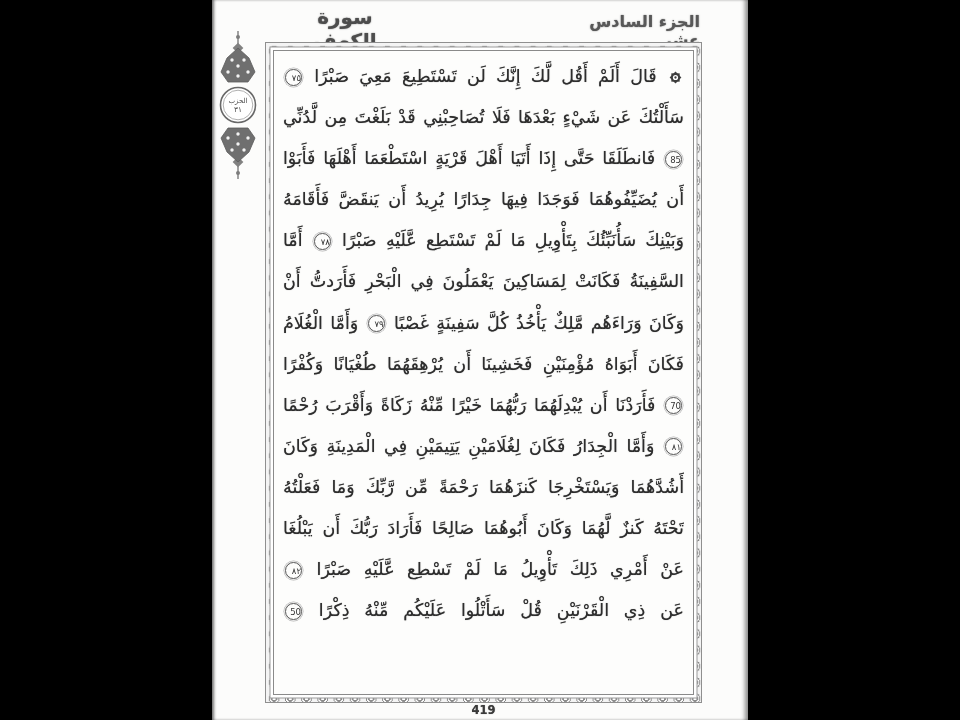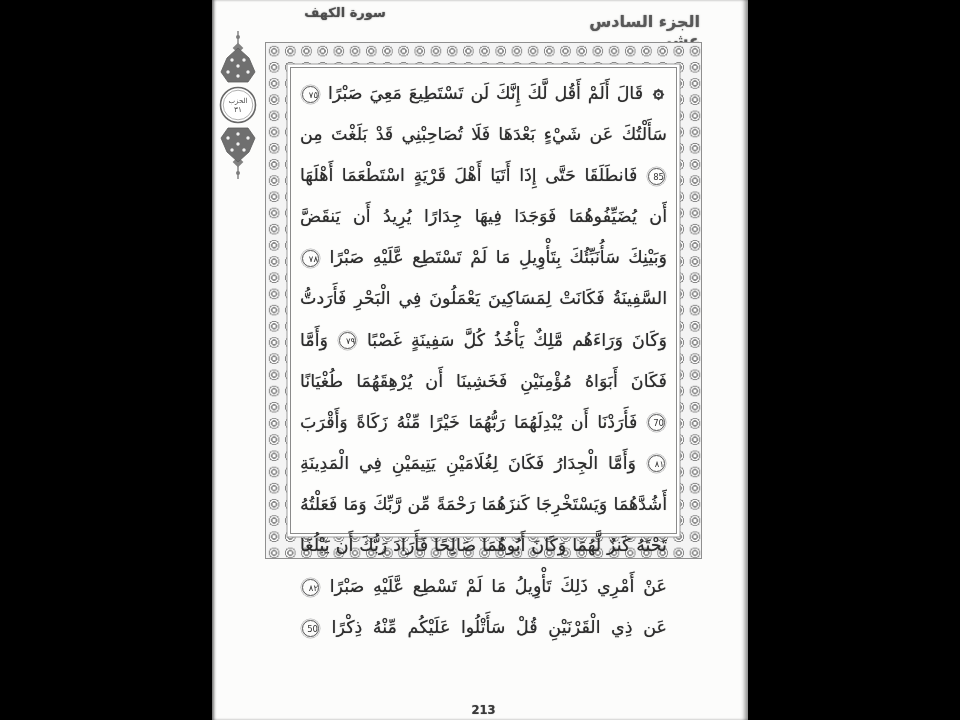--- a/index.html
+++ b/index.html
@@ -11,36 +11,36 @@
   .page {
     position:absolute; left:212px; top:0; width:536px; height:720px;
     background:#fcfcfb;
     box-shadow: inset 3px 0 3px -1px rgba(0,0,0,.55),
                 inset -5px 0 4px -2px rgba(0,0,0,.45);
   }
 
   
   .surah-title {
     position:absolute; left:78px; top:5px; width:110px; height:26px;
-    text-align:center; font-size:13px; font-weight:bold; color:#4d4d4d;
+    text-align:center; font-size:20px; font-weight:bold; color:#4d4d4d;
     text-shadow:0 0 1.5px rgba(80,80,80,.8);
     direction:rtl; letter-spacing:-.5px;
   }
   .juz-header {
     position:absolute; right:48px; top:12px; width:150px; height:22px;
     text-align:right; font-size:16px; font-weight:bold; color:#585858;
     text-shadow:0 0 1.5px rgba(90,90,90,.8);
     direction:rtl;
   }
 
   
   .frame {
-    position:absolute; left:53px; top:42px; width:437px; height:517px;
+    position:absolute; left:53px; top:42px; width:437px; height:661px;
     border:1px solid #8f8f8f;
-    padding:24px;
+    padding:7px;
     background-color:#fff;
     background-image: radial-gradient(circle at 50% 50%,
         #ffffff 0 1.5px, #8c8c8c 1.5px 3.1px, #ffffff 3.1px 4.5px,
         #858585 4.5px 5.4px, #f4f4f4 5.4px 100%);
     background-size:16.2px 16.2px;
   }
   .frame-inner {
     width:100%; height:100%;
     background:#fdfdfc;
     border:1px solid #8a8a8a;
@@ -137,16 +137,16 @@
             <div class="quran-line"><span class="verse-num">70</span> <span class="ayah-text">فَأَرَدْنَا أَن يُبْدِلَهُمَا رَبُّهُمَا خَيْرًا مِّنْهُ زَكَاةً وَأَقْرَبَ رُحْمًا</span></div>
             <div class="quran-line"><span class="verse-num">٨١</span> <span class="ayah-text">وَأَمَّا الْجِدَارُ فَكَانَ لِغُلَامَيْنِ يَتِيمَيْنِ فِي الْمَدِينَةِ وَكَانَ</span></div>
             <div class="quran-line"><span class="ayah-text">أَشُدَّهُمَا وَيَسْتَخْرِجَا كَنزَهُمَا رَحْمَةً مِّن رَّبِّكَ وَمَا فَعَلْتُهُ</span></div>
             <div class="quran-line"><span class="ayah-text">تَحْتَهُ كَنزٌ لَّهُمَا وَكَانَ أَبُوهُمَا صَالِحًا فَأَرَادَ رَبُّكَ أَن يَبْلُغَا</span></div>
             <div class="quran-line"><span class="ayah-text">عَنْ أَمْرِي ذَلِكَ تَأْوِيلُ مَا لَمْ تَسْطِع عَّلَيْهِ صَبْرًا</span> <span class="verse-num">٨٢</span> </div>
             <div class="quran-line"><span class="ayah-text">عَن ذِي الْقَرْنَيْنِ قُلْ سَأَتْلُوا عَلَيْكُم مِّنْهُ ذِكْرًا</span> <span class="verse-num">50</span></div>
           </div>
       </div>
     </div>
 
-    <div class="page-number">213</div>
+    <div class="page-number">419</div>
 
   </div>
 </div>
 
 </body></html>

